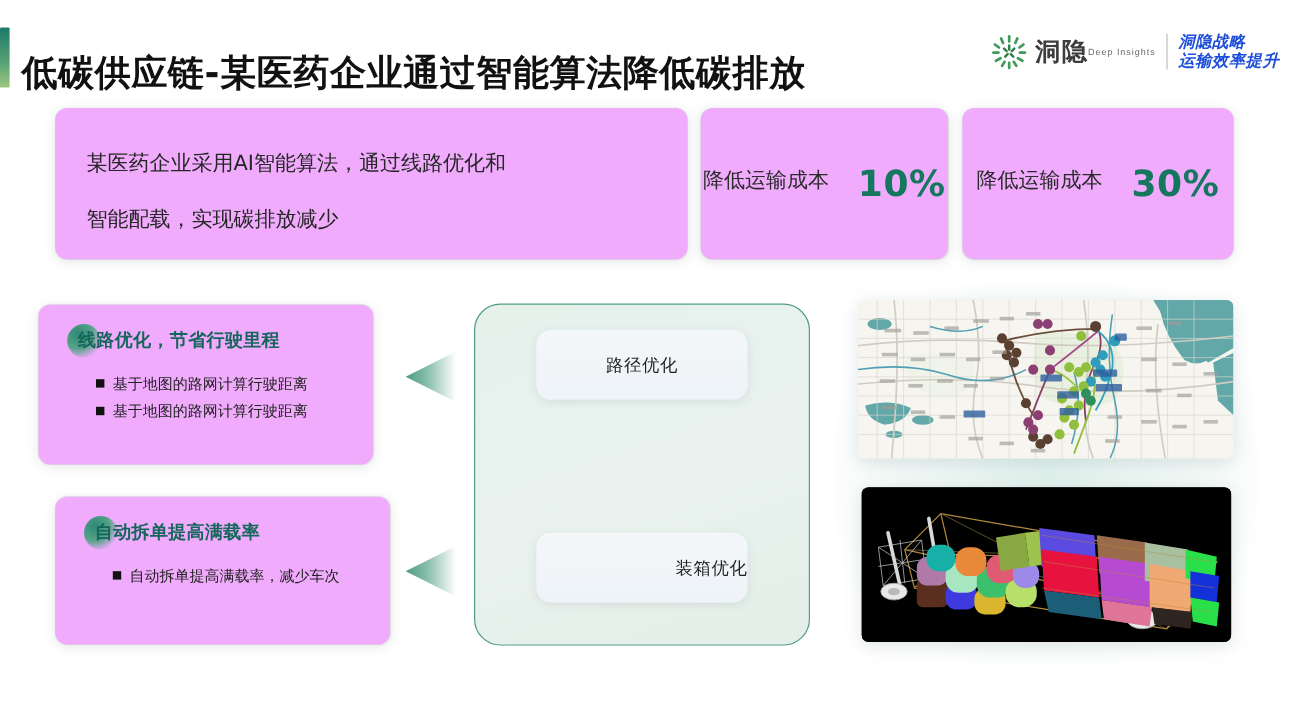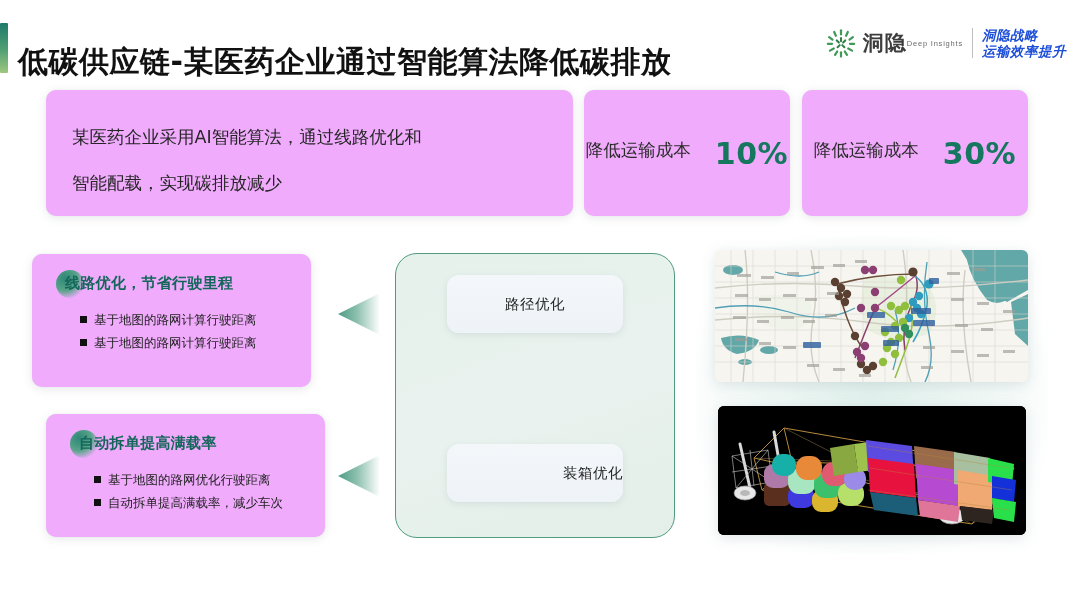--- a/index.html
+++ b/index.html
@@ -206,21 +206,20 @@
       <li><span class="bullet"></span><span>基于地图的路网计算行驶距离</span></li>
     </ul>
   </div>
 
   <div class="card" id="feature-card-2">
     <div class="feature-head">
       <span class="head-blob"></span>
       <span class="head-text">自动拆单提高满载率</span>
     </div>
     <ul class="feature-list">
-      <li><span class="bullet"></span><span>基于地图的路网优化行驶距离</span></li>
       <li><span class="bullet"></span><span>自动拆单提高满载率，减少车次</span></li>
     </ul>
   </div>
 
   <div class="arrow" id="arrow-1">
       <i></i>
     </div>
   <div class="arrow" id="arrow-2">
       <i></i>
     </div>

